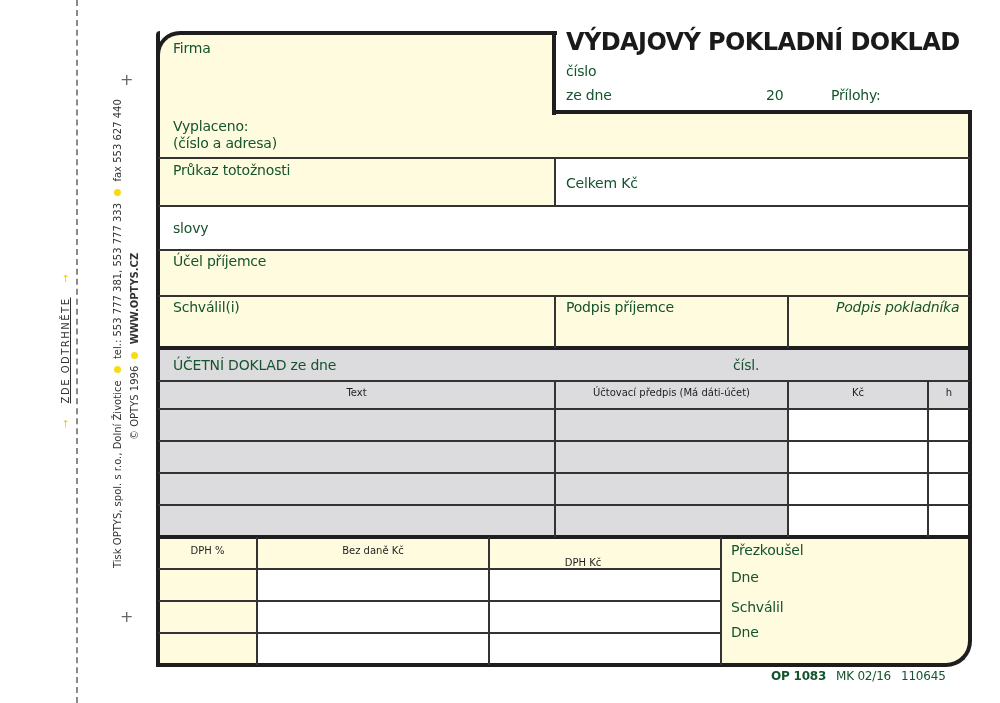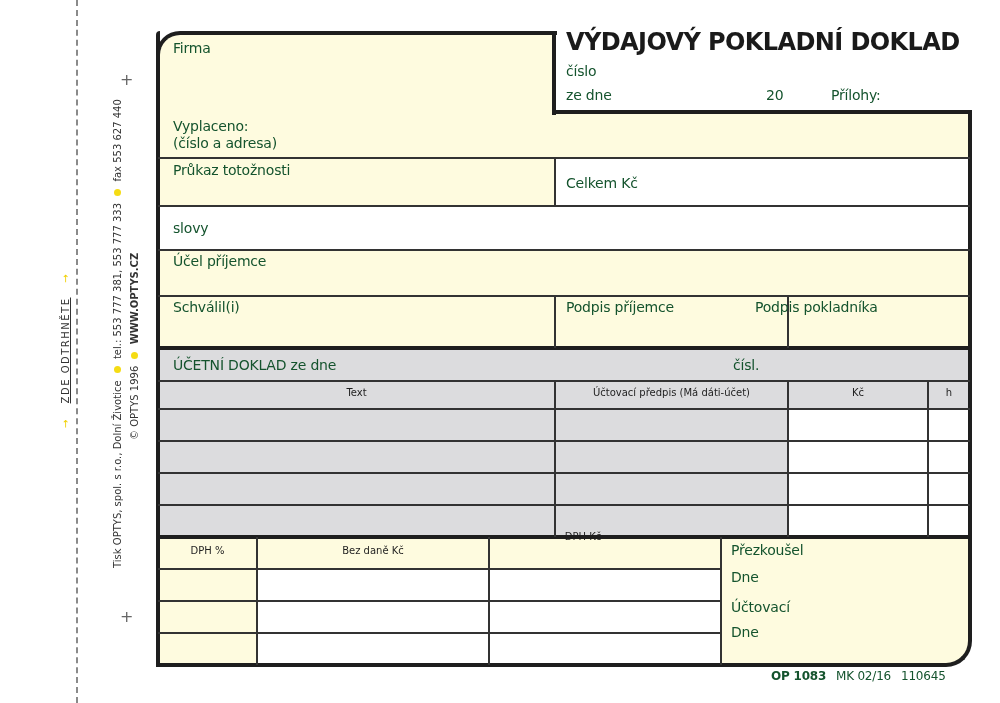--- a/index.html
+++ b/index.html
@@ -131,21 +131,21 @@
 
 <div class="lbl" style="left:173px; top:40px;">Firma</div>
 <div class="lbl" style="left:173px; top:118px;">Vyplaceno:</div>
 <div class="lbl" style="left:173px; top:135px;">(číslo a adresa)</div>
 <div class="lbl" style="left:173px; top:162px;">Průkaz totožnosti</div>
 <div class="lbl" style="left:566px; top:175px;">Celkem Kč</div>
 <div class="lbl" style="left:173px; top:220px;">slovy</div>
 <div class="lbl" style="left:173px; top:253px;">Účel příjemce</div>
 <div class="lbl" style="left:173px; top:299px;">Schválil(i)</div>
 <div class="lbl" style="left:566px; top:299px;">Podpis příjemce</div>
-<div class="lbl" style="left:755px; top:299px;">Podpis pokladníka</div>
+<div class="lbl" style="left:836px; top:299px;font-style:italic;">Podpis pokladníka</div>
 
 <div class="lbl" style="left:173px; top:357px;">ÚČETNÍ DOKLAD ze dne</div>
 <div class="lbl" style="left:733px; top:357px;">čísl.</div>
 
 <div class="cell-center" style="left:158px; top:387px; width:397px;">Text</div>
 <div class="cell-center" style="left:555px; top:387px; width:233px;">Účtovací předpis (Má dáti-účet)</div>
 <div class="cell-center" style="left:788px; top:387px; width:140px;">Kč</div>
 <div class="cell-center" style="left:928px; top:387px; width:42px;">h</div>
 
 <div class="abs" style="left:160px; top:410px; width:394px; height:30px;"></div>
@@ -163,32 +163,32 @@
 <div class="abs" style="left:790px; top:474px; width:137px; height:30px;"></div>
 <div class="abs" style="left:930px; top:474px; width:38px; height:30px;"></div>
 
 <div class="abs" style="left:160px; top:506px; width:394px; height:29px;"></div>
 <div class="abs" style="left:557px; top:506px; width:230px; height:29px;"></div>
 <div class="abs" style="left:790px; top:506px; width:137px; height:29px;"></div>
 <div class="abs" style="left:930px; top:506px; width:38px; height:29px;"></div>
 
 <div class="cell-center" style="left:158px; top:545px; width:99px;">DPH %</div>
 <div class="cell-center" style="left:257px; top:545px; width:232px;">Bez daně Kč</div>
-<div class="cell-center" style="left:489px; top:531px; width:188px;">DPH Kč</div>
+<div class="cell-center" style="left:489px; top:557px; width:188px;">DPH Kč</div>
 
 <div class="abs" style="left:160px; top:570px; width:96px; height:30px;"></div>
 <div class="abs" style="left:259px; top:570px; width:229px; height:30px;"></div>
 <div class="abs" style="left:491px; top:570px; width:229px; height:30px;"></div>
 <div class="abs" style="left:160px; top:602px; width:96px; height:30px;"></div>
 <div class="abs" style="left:259px; top:602px; width:229px; height:30px;"></div>
 <div class="abs" style="left:491px; top:602px; width:229px; height:30px;"></div>
 <div class="abs" style="left:160px; top:634px; width:96px; height:29px;"></div>
 <div class="abs" style="left:259px; top:634px; width:229px; height:29px;"></div>
 <div class="abs" style="left:491px; top:634px; width:229px; height:29px;"></div>
 
 <div class="lbl" style="left:731px; top:542px;">Přezkoušel</div>
 <div class="lbl" style="left:731px; top:569px;">Dne</div>
-<div class="lbl" style="left:731px; top:599px;">Účtovací</div>
+<div class="lbl" style="left:731px; top:599px;">Schválil</div>
 <div class="lbl" style="left:731px; top:624px;">Dne</div>
 
 <div class="lbl" style="left:771px; top:669px; font-size:12px; font-weight:bold;">OP 1083</div>
 <div class="lbl" style="left:836px; top:669px; font-size:12px;">MK 02/16</div>
 <div class="lbl" style="left:901px; top:669px; font-size:12px;">110645</div>
 
 </body></html>

